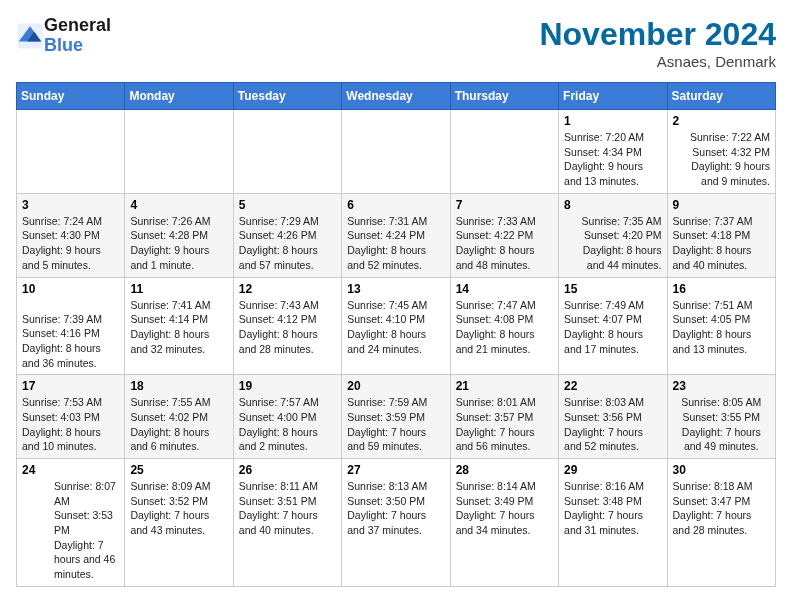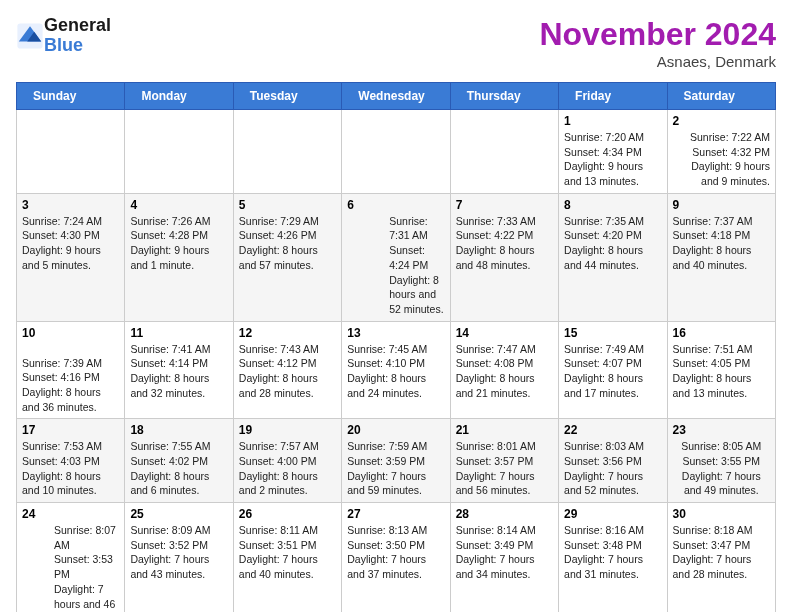--- a/index.html
+++ b/index.html
@@ -28,36 +28,36 @@
     }
     .logo-text span { color: #3a7bd5; }
     .logo-icon {
       width: 28px;
       height: 28px;
     }
     .title-block { text-align: right; }
     .month-title {
       font-size: 32px;
       font-weight: bold;
-      color: #a21caf;
+      color: #0369a1;
     }
     .location {
       font-size: 15px;
       color: #444;
     }
     .calendar {
       width: 100%;
       border-collapse: collapse;
       font-size: 11px;
     }
     .calendar thead tr th {
       background: #3a7bd5;
       color: #fff;
       font-weight: bold;
-      padding: 6px 16px;
+      padding: 6px 4px;
       text-align: left;
       font-size: 12px;
       border: 1px solid #2a5bb5;
     }
     .calendar tbody tr td {
       vertical-align: top;
       border: 1px solid #ccc;
       padding: 4px 5px;
       width: calc(100% / 7);
       min-height: 80px;
@@ -145,33 +145,33 @@
 Daylight: 9 hours and 1 minute.</div>
         </td>
         <td>
           <span class="day-num">5</span>
           <div class="day-info" style="white-space: pre-line;">Sunrise: 7:29 AM
 Sunset: 4:26 PM
 Daylight: 8 hours and 57 minutes.</div>
         </td>
         <td>
           <span class="day-num">6</span>
-          <div class="day-info" style="white-space: pre-line; margin-left: 42px;">Sunrise: 7:31 AM
+          <div class="day-info" style="white-space: pre-line;">Sunrise: 7:31 AM
 Sunset: 4:24 PM
 Daylight: 8 hours and 52 minutes.</div>
         </td>
         <td>
           <span class="day-num">7</span>
           <div class="day-info" style="white-space: pre-line;">Sunrise: 7:33 AM
 Sunset: 4:22 PM
 Daylight: 8 hours and 48 minutes.</div>
         </td>
         <td>
           <span class="day-num">8</span>
-          <div class="day-info" style="white-space: pre-line;">Sunrise: 7:35 AM
+          <div class="day-info" style="white-space: pre-line; text-align: right;">Sunrise: 7:35 AM
 Sunset: 4:20 PM
 Daylight: 8 hours and 44 minutes.</div>
         </td>
         <td>
           <span class="day-num">9</span>
           <div class="day-info" style="white-space: pre-line;">Sunrise: 7:37 AM
 Sunset: 4:18 PM
 Daylight: 8 hours and 40 minutes.</div>
         </td>
       </tr>

